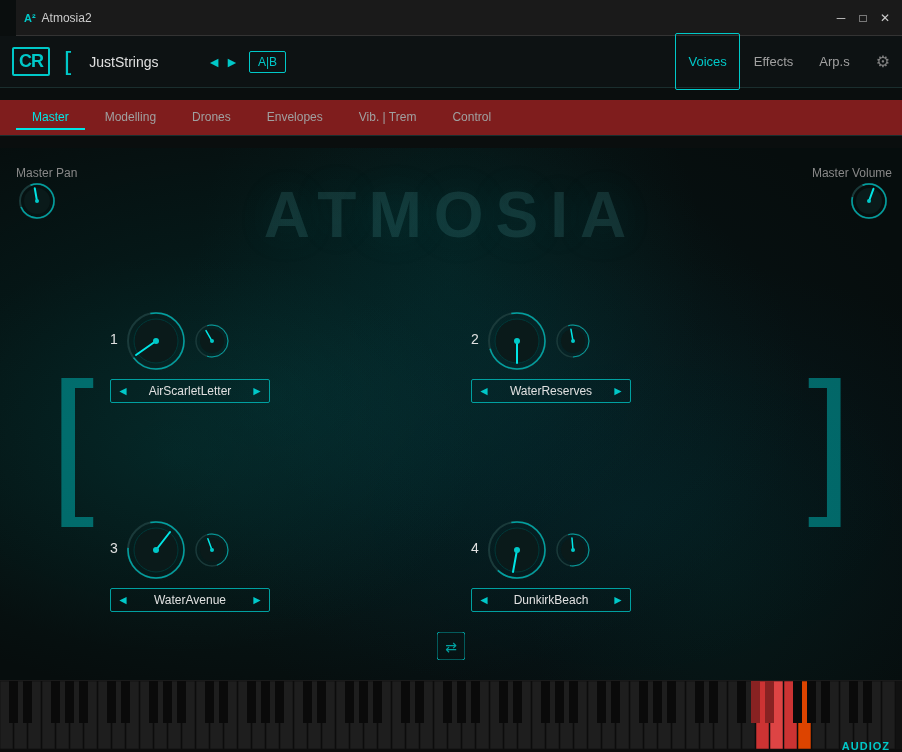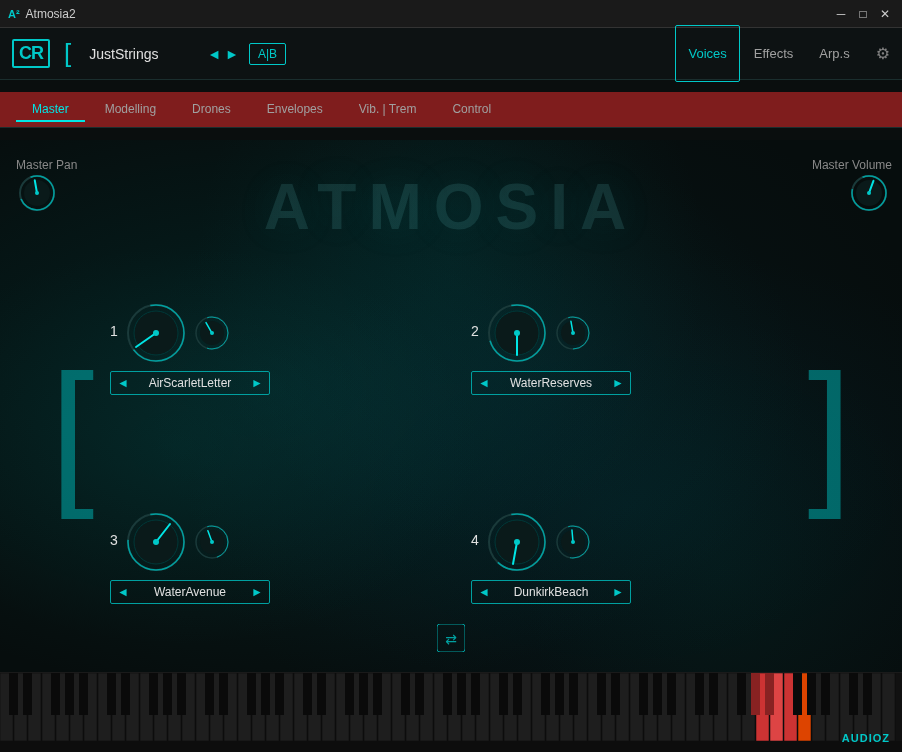--- a/index.html
+++ b/index.html
@@ -11,25 +11,26 @@
       overflow: hidden;
       color: #fff;
     }
 
     
     .title-bar {
       display: flex;
       align-items: center;
       justify-content: space-between;
       background: #1a1a1a;
-      height: 28px;
+      height: 36px;
       padding: 0 8px;
       font-size: 12px;
       color: #ccc;
       border-bottom: 1px solid #333;
+      margin-left: 16px;
     }
     .title-bar-left { display: flex; align-items: center; gap: 6px; }
     .title-bar-controls { display: flex; gap: 4px; }
     .tb-btn {
       width: 18px; height: 18px;
       background: none; border: none; color: #ccc;
       cursor: pointer; font-size: 12px; display: flex; align-items: center; justify-content: center;
     }
 
     

